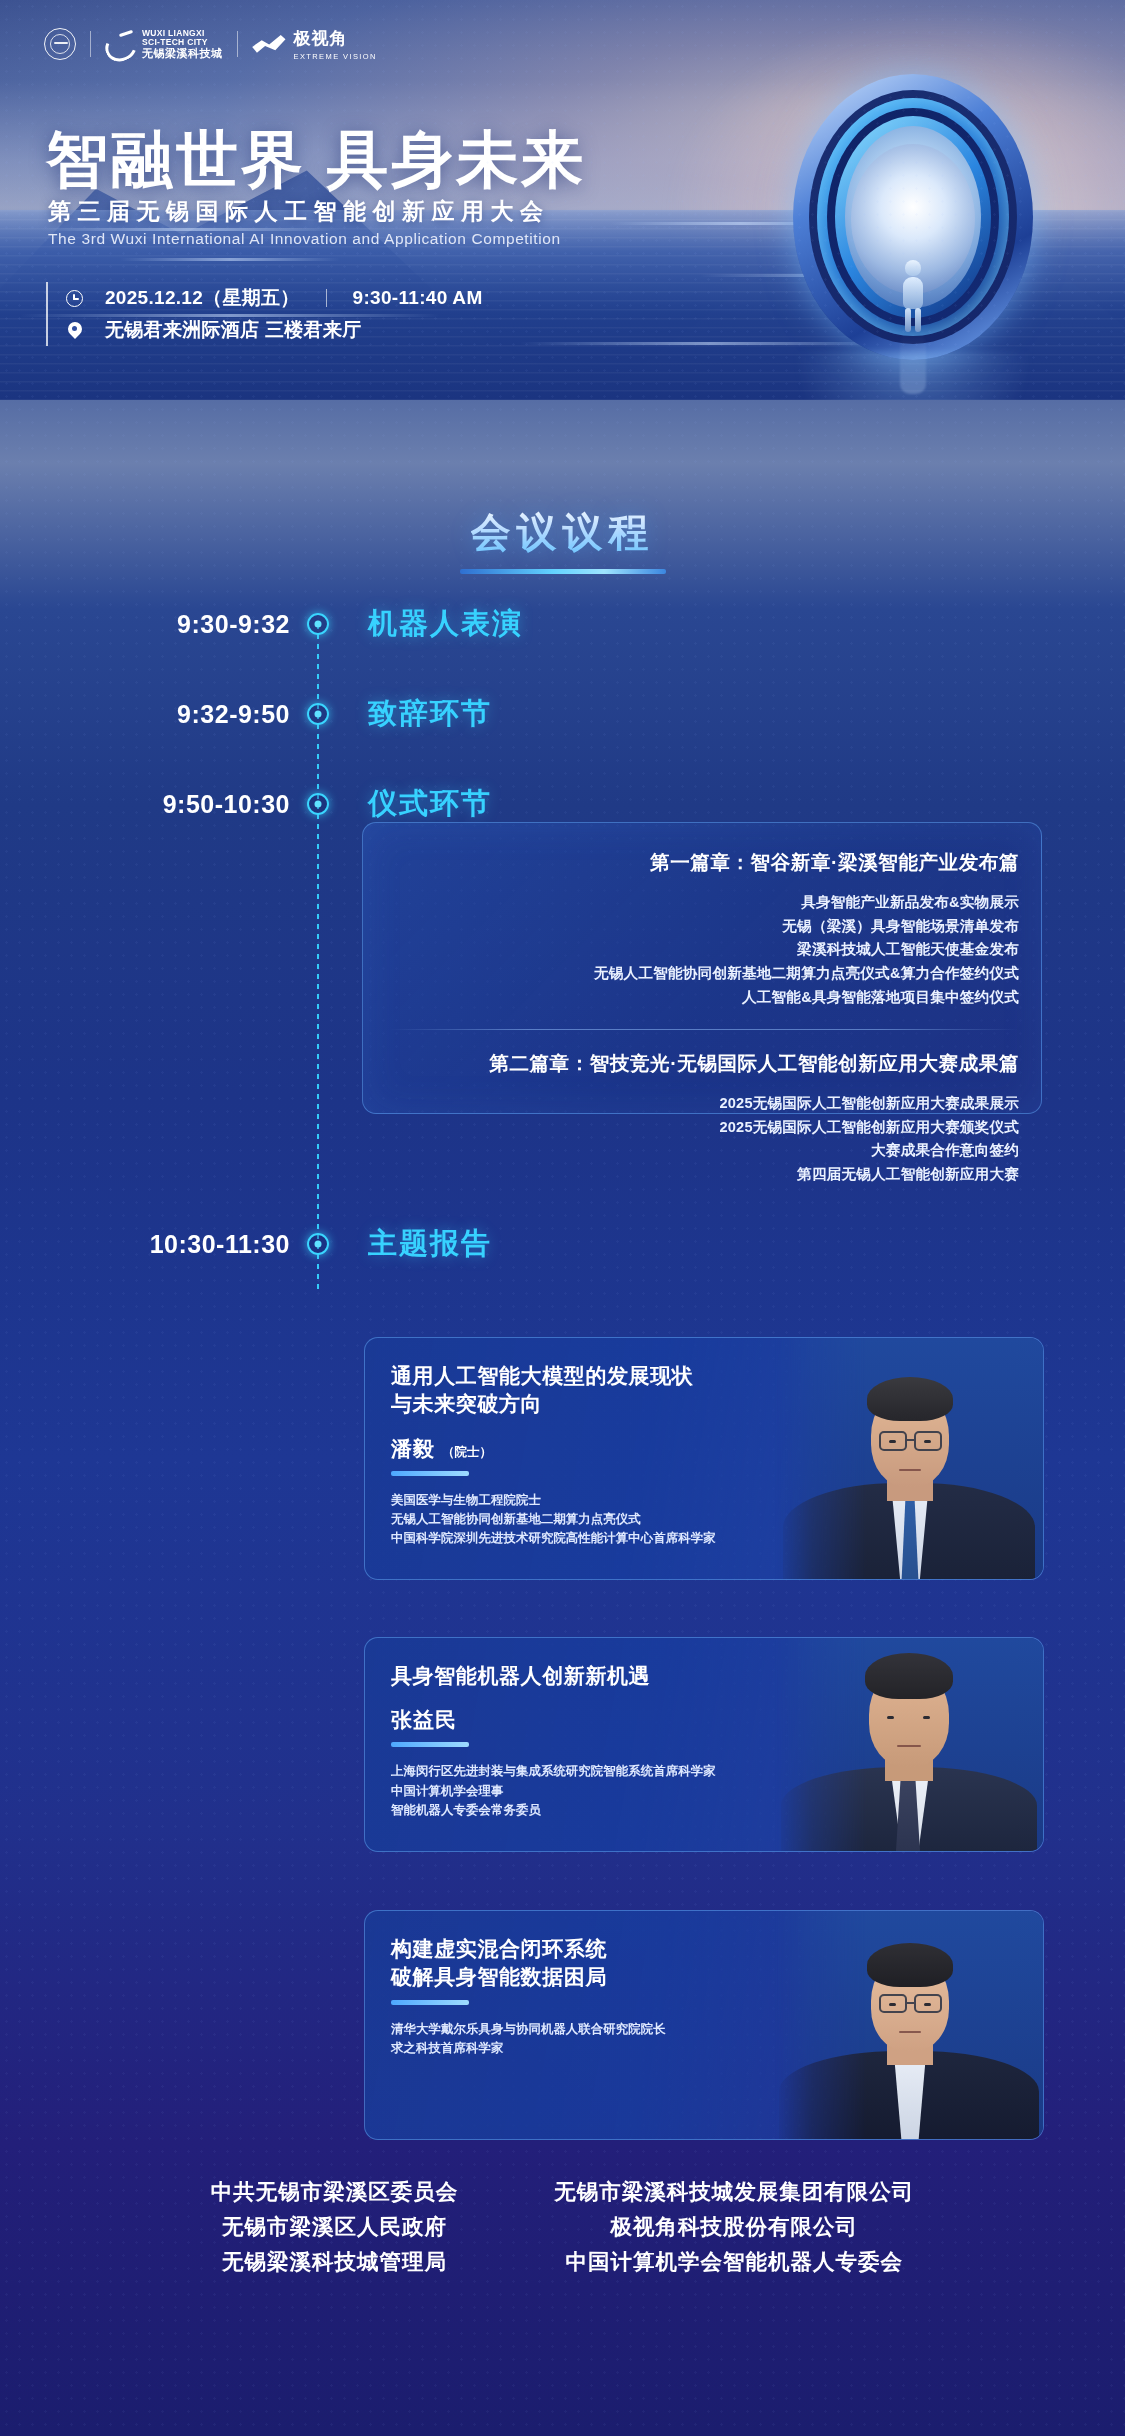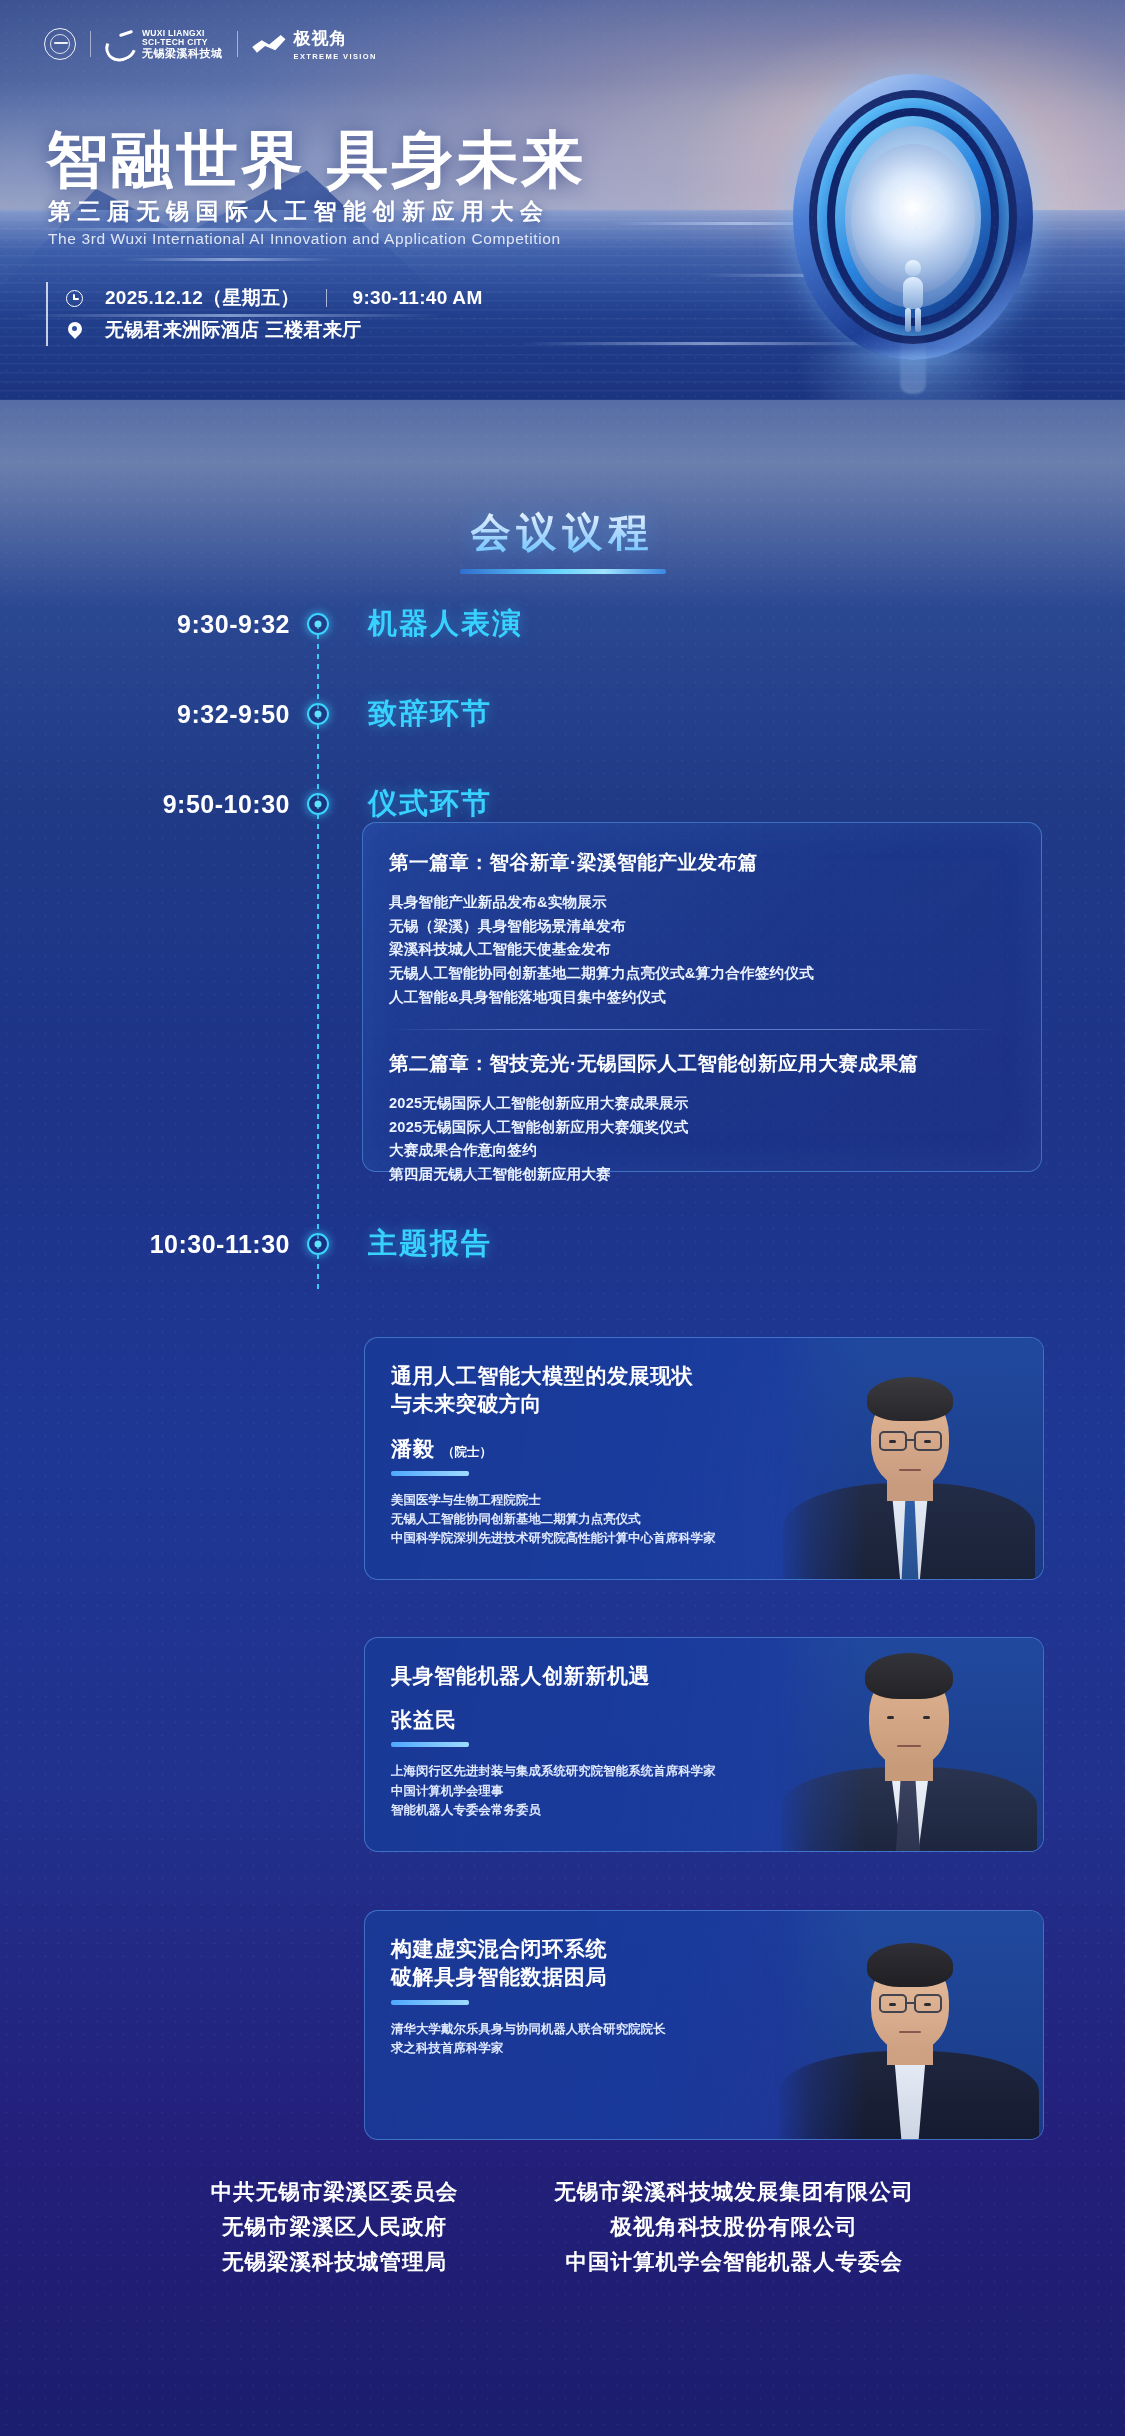--- a/index.html
+++ b/index.html
@@ -163,21 +163,21 @@
   .logo-wx .lt{ line-height:1.05; }
   .logo-wx .en{ font-size:8.5px; font-weight:700; letter-spacing:.3px; color:#fff; }
   .logo-wx .cn{ font-size:11px; font-weight:700; letter-spacing:.5px; color:#fff; margin-top:1px; }
   .logo-ev{ display:flex; align-items:center; gap:8px; }
   .ev-mark{
     width:34px; height:24px;
     background:#fff;
     clip-path:polygon(2% 62%, 30% 34%, 52% 52%, 86% 12%, 100% 30%, 70% 76%, 40% 58%, 16% 86%);
   }
   .logo-ev .cn{ font-size:17px; font-weight:800; letter-spacing:1px; color:#fff; }
-  .logo-ev .en{ font-size:7.5px; font-weight:700; letter-spacing:1.4px; color:#fff; margin-top:2px; }
+  .logo-ev .en{ font-size:7.5px; font-weight:400; letter-spacing:1.4px; color:#fff; margin-top:2px; }
 
   
   .headline{
     position:absolute; left:46px; top:118px;
     font-size:62px; font-weight:900; letter-spacing:3px; color:#ffffff;
     text-shadow:0 3px 18px rgba(20,40,110,.55);
     white-space:nowrap;
   }
   .subline{
     position:absolute; left:48px; top:196px;
@@ -257,26 +257,27 @@
     width:7px; height:7px; border-radius:50%; background:#5fe2ff;
   }
   .tl-label{
     position:absolute; left:368px;
     font-size:29px; font-weight:800; color:#37d2ff; letter-spacing:2px;
     text-shadow:0 0 14px rgba(55,210,255,.4);
   }
 
   
   .detail-card{
-    position:absolute; left:362px; top:822px; width:680px; height:350px;
+    position:absolute; left:362px; top:822px; width:680px; height:292px;
     border:1.5px solid rgba(92,160,240,.55);
     border-radius:14px;
     background:linear-gradient(135deg, rgba(36,74,168,.55) 0%, rgba(26,54,140,.48) 55%, rgba(30,48,130,.5) 100%);
     box-shadow:inset 0 0 40px rgba(70,130,220,.14);
-    padding:26px 42px 20px 26px;
+    padding:26px 22px 20px 26px;
+    text-align:right;
   }
   .chapter-h{
     font-size:19.5px; font-weight:800; color:#ffffff; letter-spacing:.6px;
   }
   .chapter-list{ margin-top:15px; }
   .chapter-list li{
     list-style:none;
     font-size:14.6px; font-weight:600; color:#eaf1ff;
     line-height:1.62; letter-spacing:.2px;
   }

